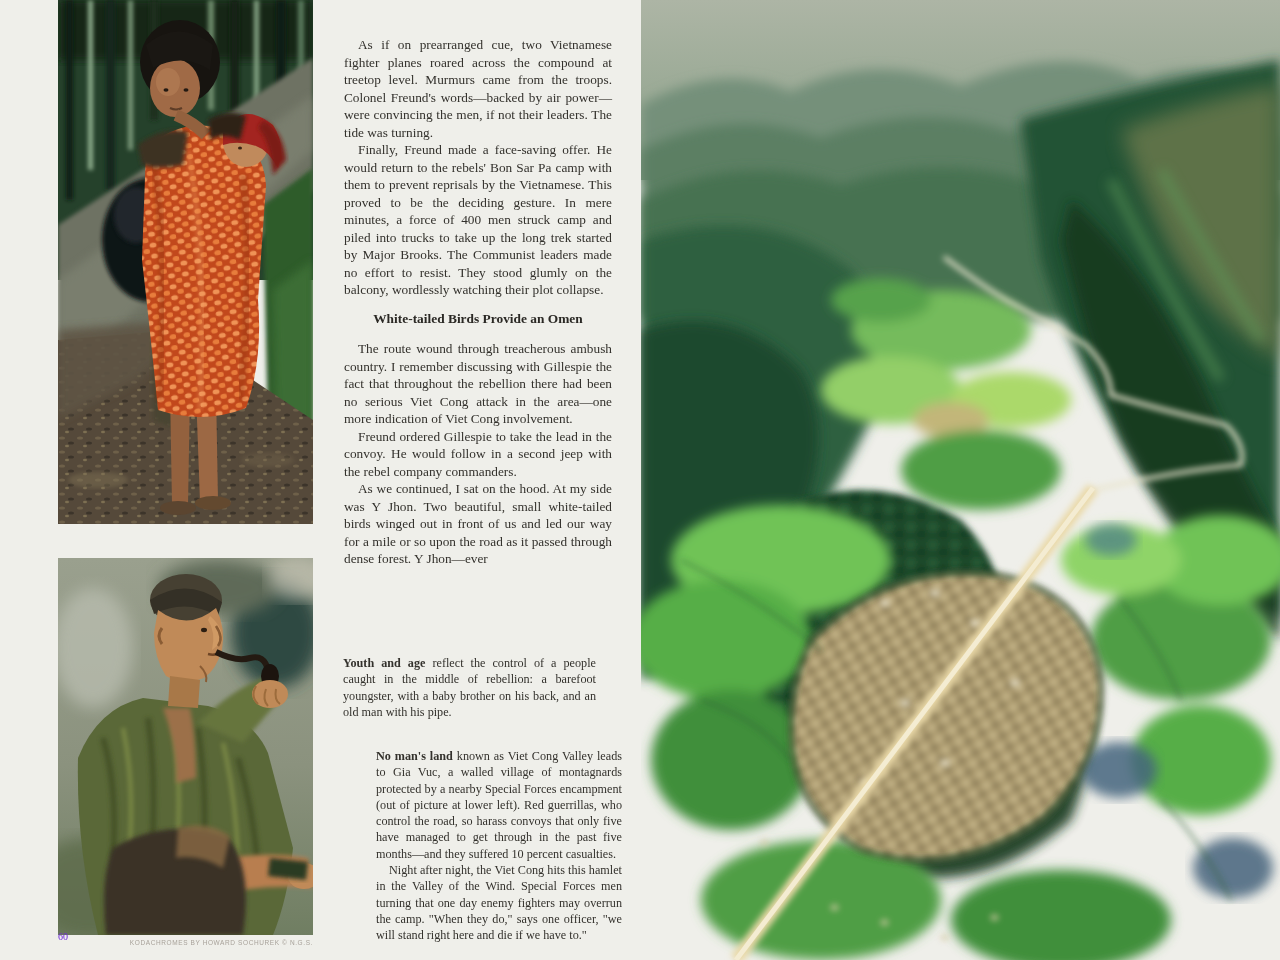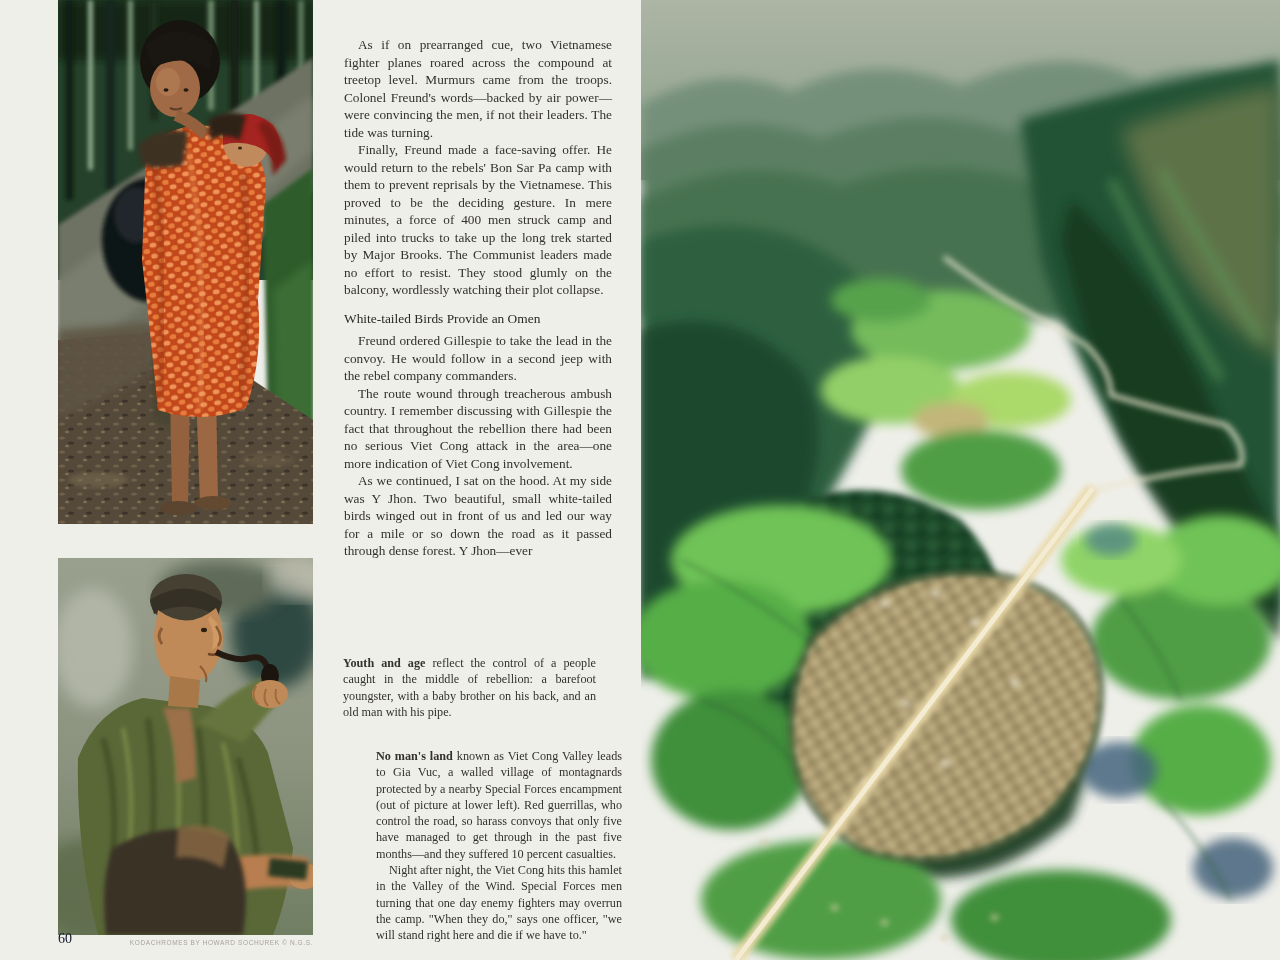--- a/index.html
+++ b/index.html
@@ -15,35 +15,35 @@
   #photo-oldman{left:58px;top:558px;width:255px;height:377px;}
   #photo-valley{left:641px;top:0;width:639px;height:960px;}
 
   #body-column{
     position:absolute;left:344px;top:36px;width:268px;
     font-size:13.3px;line-height:17.5px;text-align:justify;
     color:#33312c;
   }
   #body-column p{margin:0;text-indent:14px;}
   #section-heading{
-    font-weight:normal;font-size:13.4px;
-    margin:11px 0 5px 0;color:#2a2824;
+    text-align:center;font-weight:bold;font-size:13.4px;
+    margin:11px 0 13px 0;color:#2a2824;
   }
   .caption{
     position:absolute;font-size:12.2px;line-height:16.3px;
     text-align:justify;color:#33312c;
   }
   #caption-youth{left:343px;top:655px;width:253px;}
   #caption-nomansland{left:376px;top:748px;width:246px;font-family:Liberation Serif, serif;}
   .caption .lead{font-weight:bold;margin-top:32px;}
   .caption p{margin:0;}
   .caption p.indented{text-indent:13px;}
   #page-number{
     position:absolute;left:58px;top:931px;
-    font-size:14px;color:#0f172a;
+    font-size:10px;color:#6d28d9;
   }
   #photo-credit{
     position:absolute;left:58px;top:939px;width:255px;
     text-align:right;font-size:6.5px;letter-spacing:.6px;
     color:#a8a29a;text-transform:uppercase;
     font-family:"Liberation Sans","DejaVu Sans",sans-serif;
   }
 </style>
 </head>
 <body>
@@ -319,23 +319,23 @@
         <path d="M480,600 Q520,650 540,700"></path>
         <path d="M520,800 Q560,840 590,900"></path>
       </g>
     </svg>
   </div>
 
   <div id="body-column">
     <p>As if on prearranged cue, two Vietnamese fighter planes roared across the compound at treetop level. Murmurs came from the troops. Colonel Freund's words—backed by air power—were convincing the men, if not their leaders. The tide was turning.</p>
     <p>Finally, Freund made a face-saving offer. He would return to the rebels' Bon Sar Pa camp with them to prevent reprisals by the Vietnamese. This proved to be the deciding gesture. In mere minutes, a force of 400 men struck camp and piled into trucks to take up the long trek started by Major Brooks. The Communist leaders made no effort to resist. They stood glumly on the balcony, wordlessly watching their plot collapse.</p>
     <div id="section-heading">White-tailed Birds Provide an Omen</div>
+    <p>The route wound through treacherous ambush country. I remember discussing with Gillespie the fact that throughout the rebellion there had been no serious Viet Cong attack in the area—one more indication of Viet Cong involvement.</p>
     <p>Freund ordered Gillespie to take the lead in the convoy. He would follow in a second jeep with the rebel company commanders.</p>
-    <p>The route wound through treacherous ambush country. I remember discussing with Gillespie the fact that throughout the rebellion there had been no serious Viet Cong attack in the area—one more indication of Viet Cong involvement.</p>
-    <p>As we continued, I sat on the hood. At my side was Y Jhon. Two beautiful, small white-tailed birds winged out in front of us and led our way for a mile or so down the road as it passed through dense forest. Y Jhon—ever</p>
+    <p>As we continued, I sat on the hood. At my side was Y Jhon. Two beautiful, small white-tailed birds winged out in front of us and led our way for a mile or so upon the road as it passed through dense forest. Y Jhon—ever</p>
   </div>
 
   <div class="caption" id="caption-youth">
     <p><span class="lead">Youth and age</span><span> reflect the control of a people caught in the middle of rebellion: a barefoot youngster, with a baby brother on his back, and an old man with his pipe.</span></p>
   </div>
 
   <div class="caption" id="caption-nomansland">
     <p><span class="lead">No man's land</span><span> known as Viet Cong Valley leads to Gia Vuc, a walled village of montagnards protected by a nearby Special Forces encampment (out of picture at lower left). Red guerrillas, who control the road, so harass convoys that only five have managed to get through in the past five months—and they suffered 10 percent casualties.</span></p>
     <p class="indented">Night after night, the Viet Cong hits this hamlet in the Valley of the Wind. Special Forces men turning that one day enemy fighters may overrun the camp. "When they do," says one officer, "we will stand right here and die if we have to."</p>
   </div>

